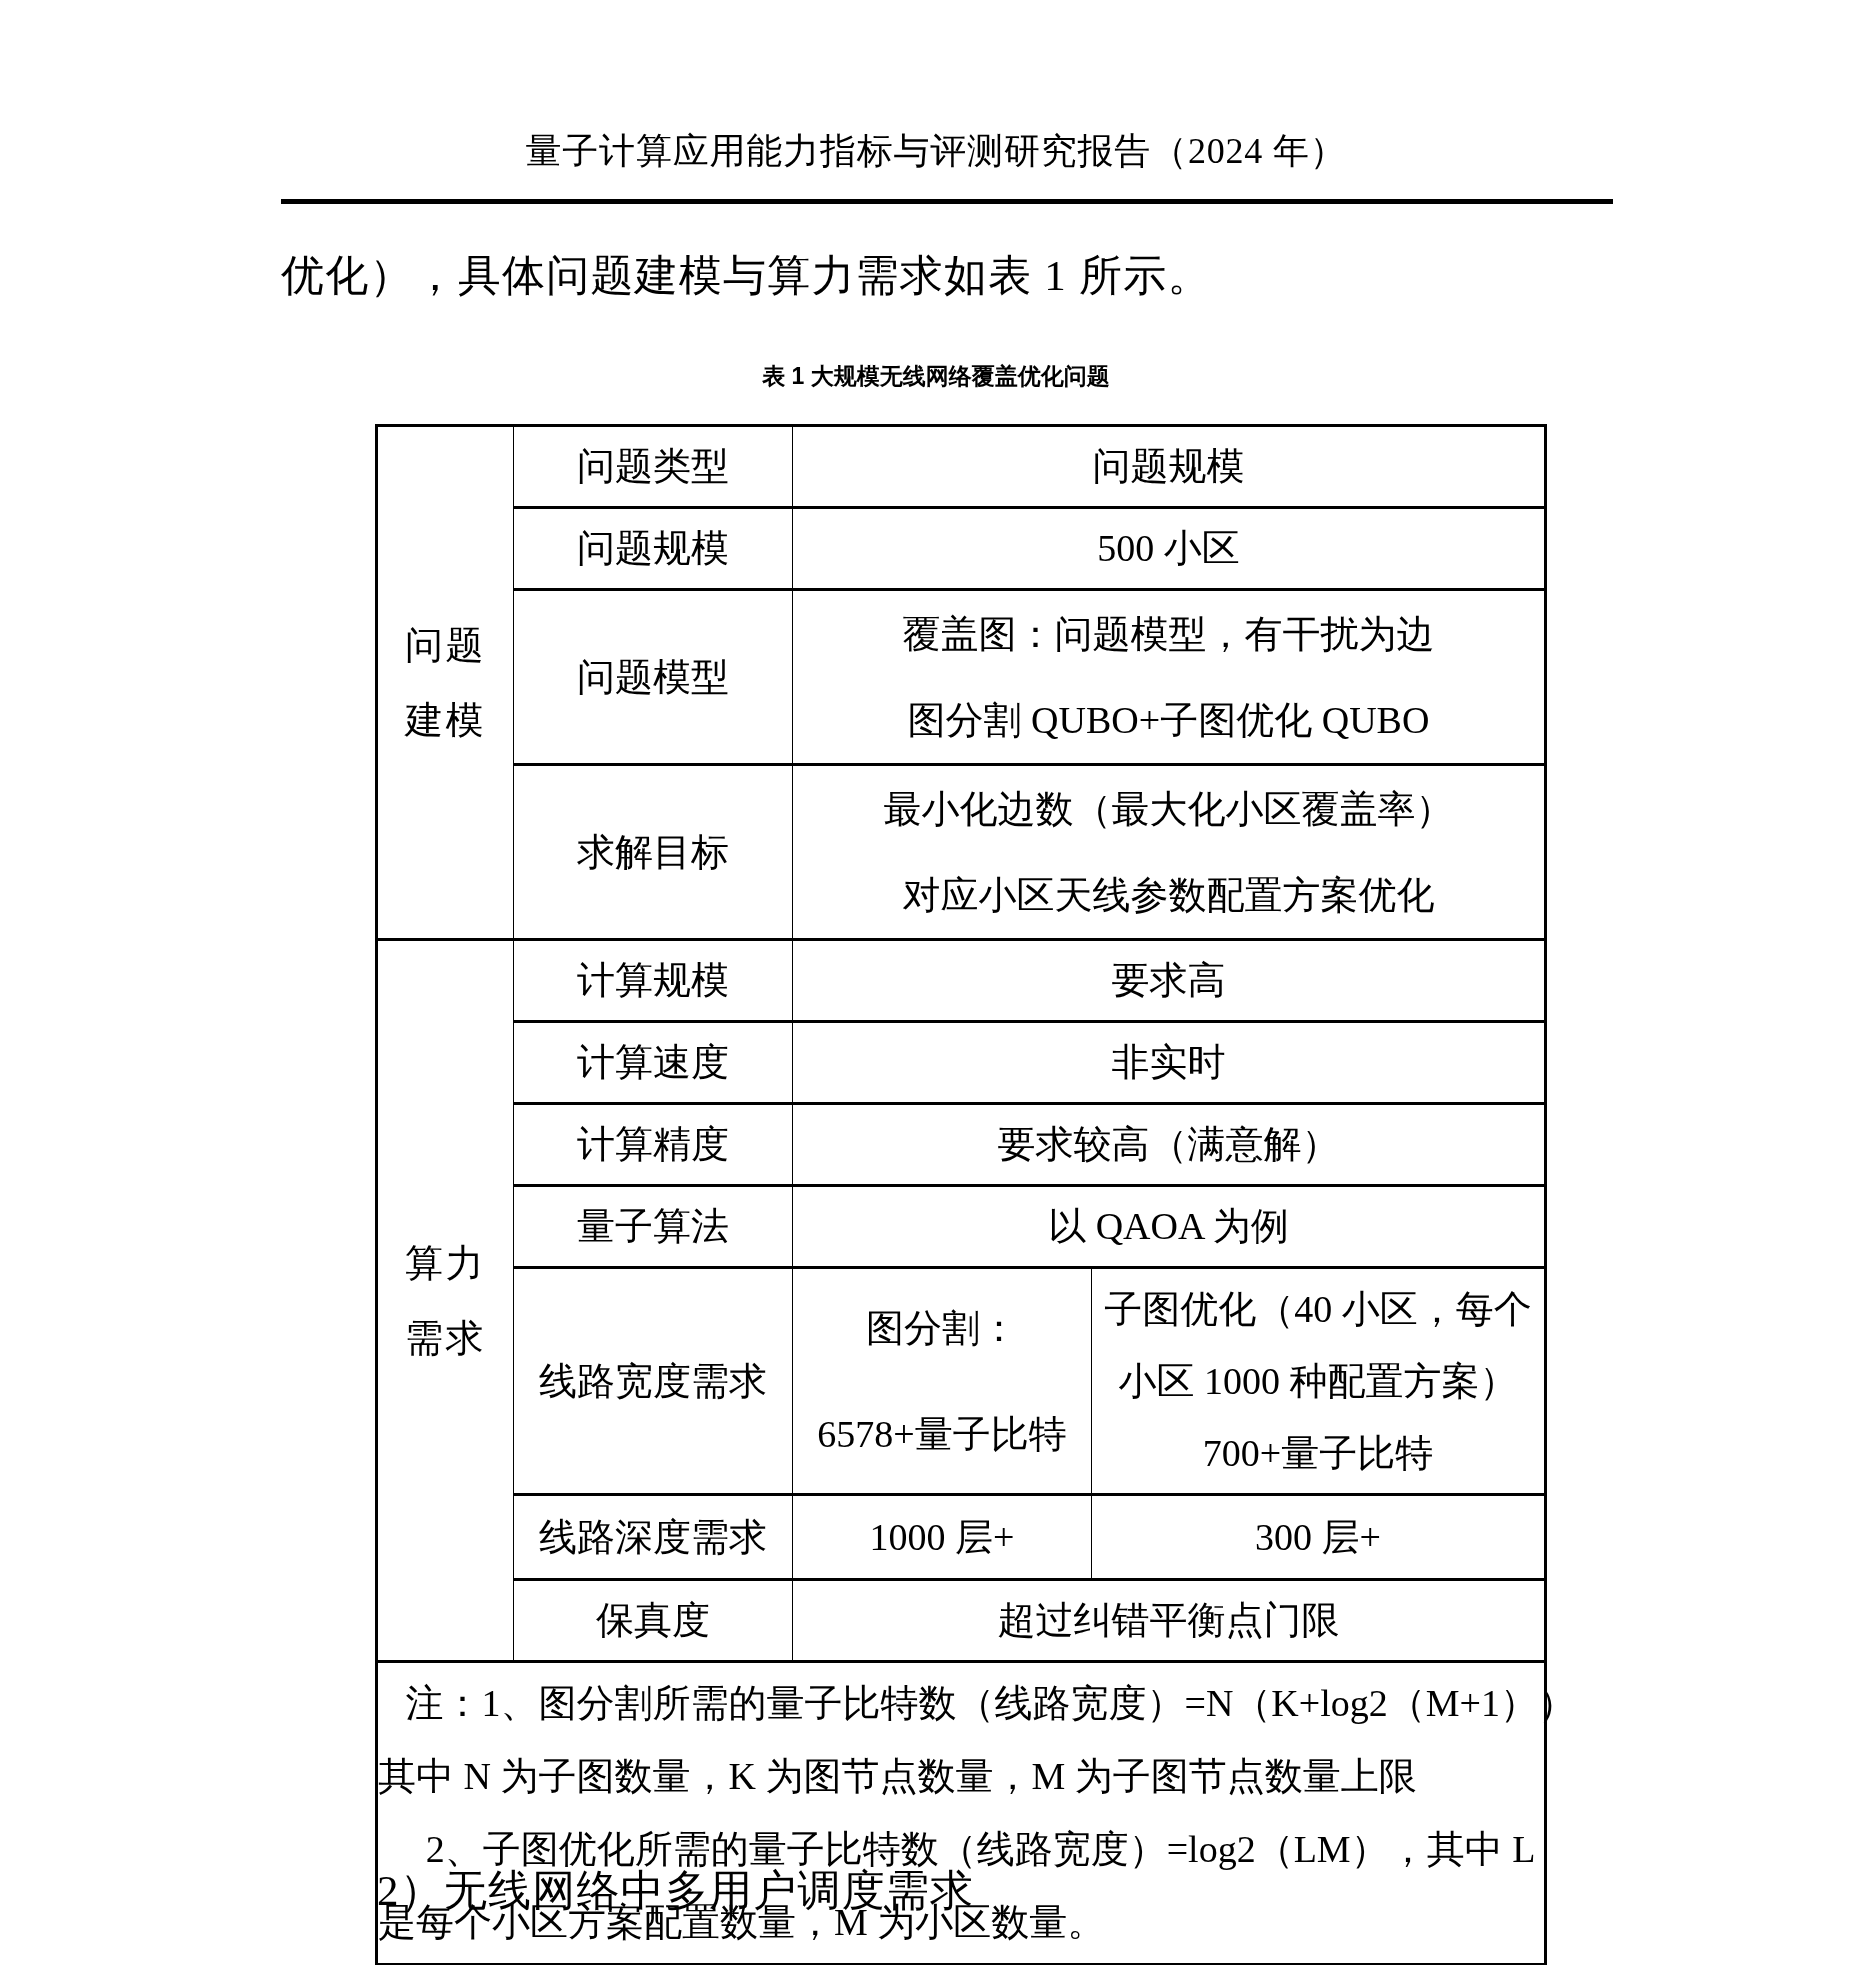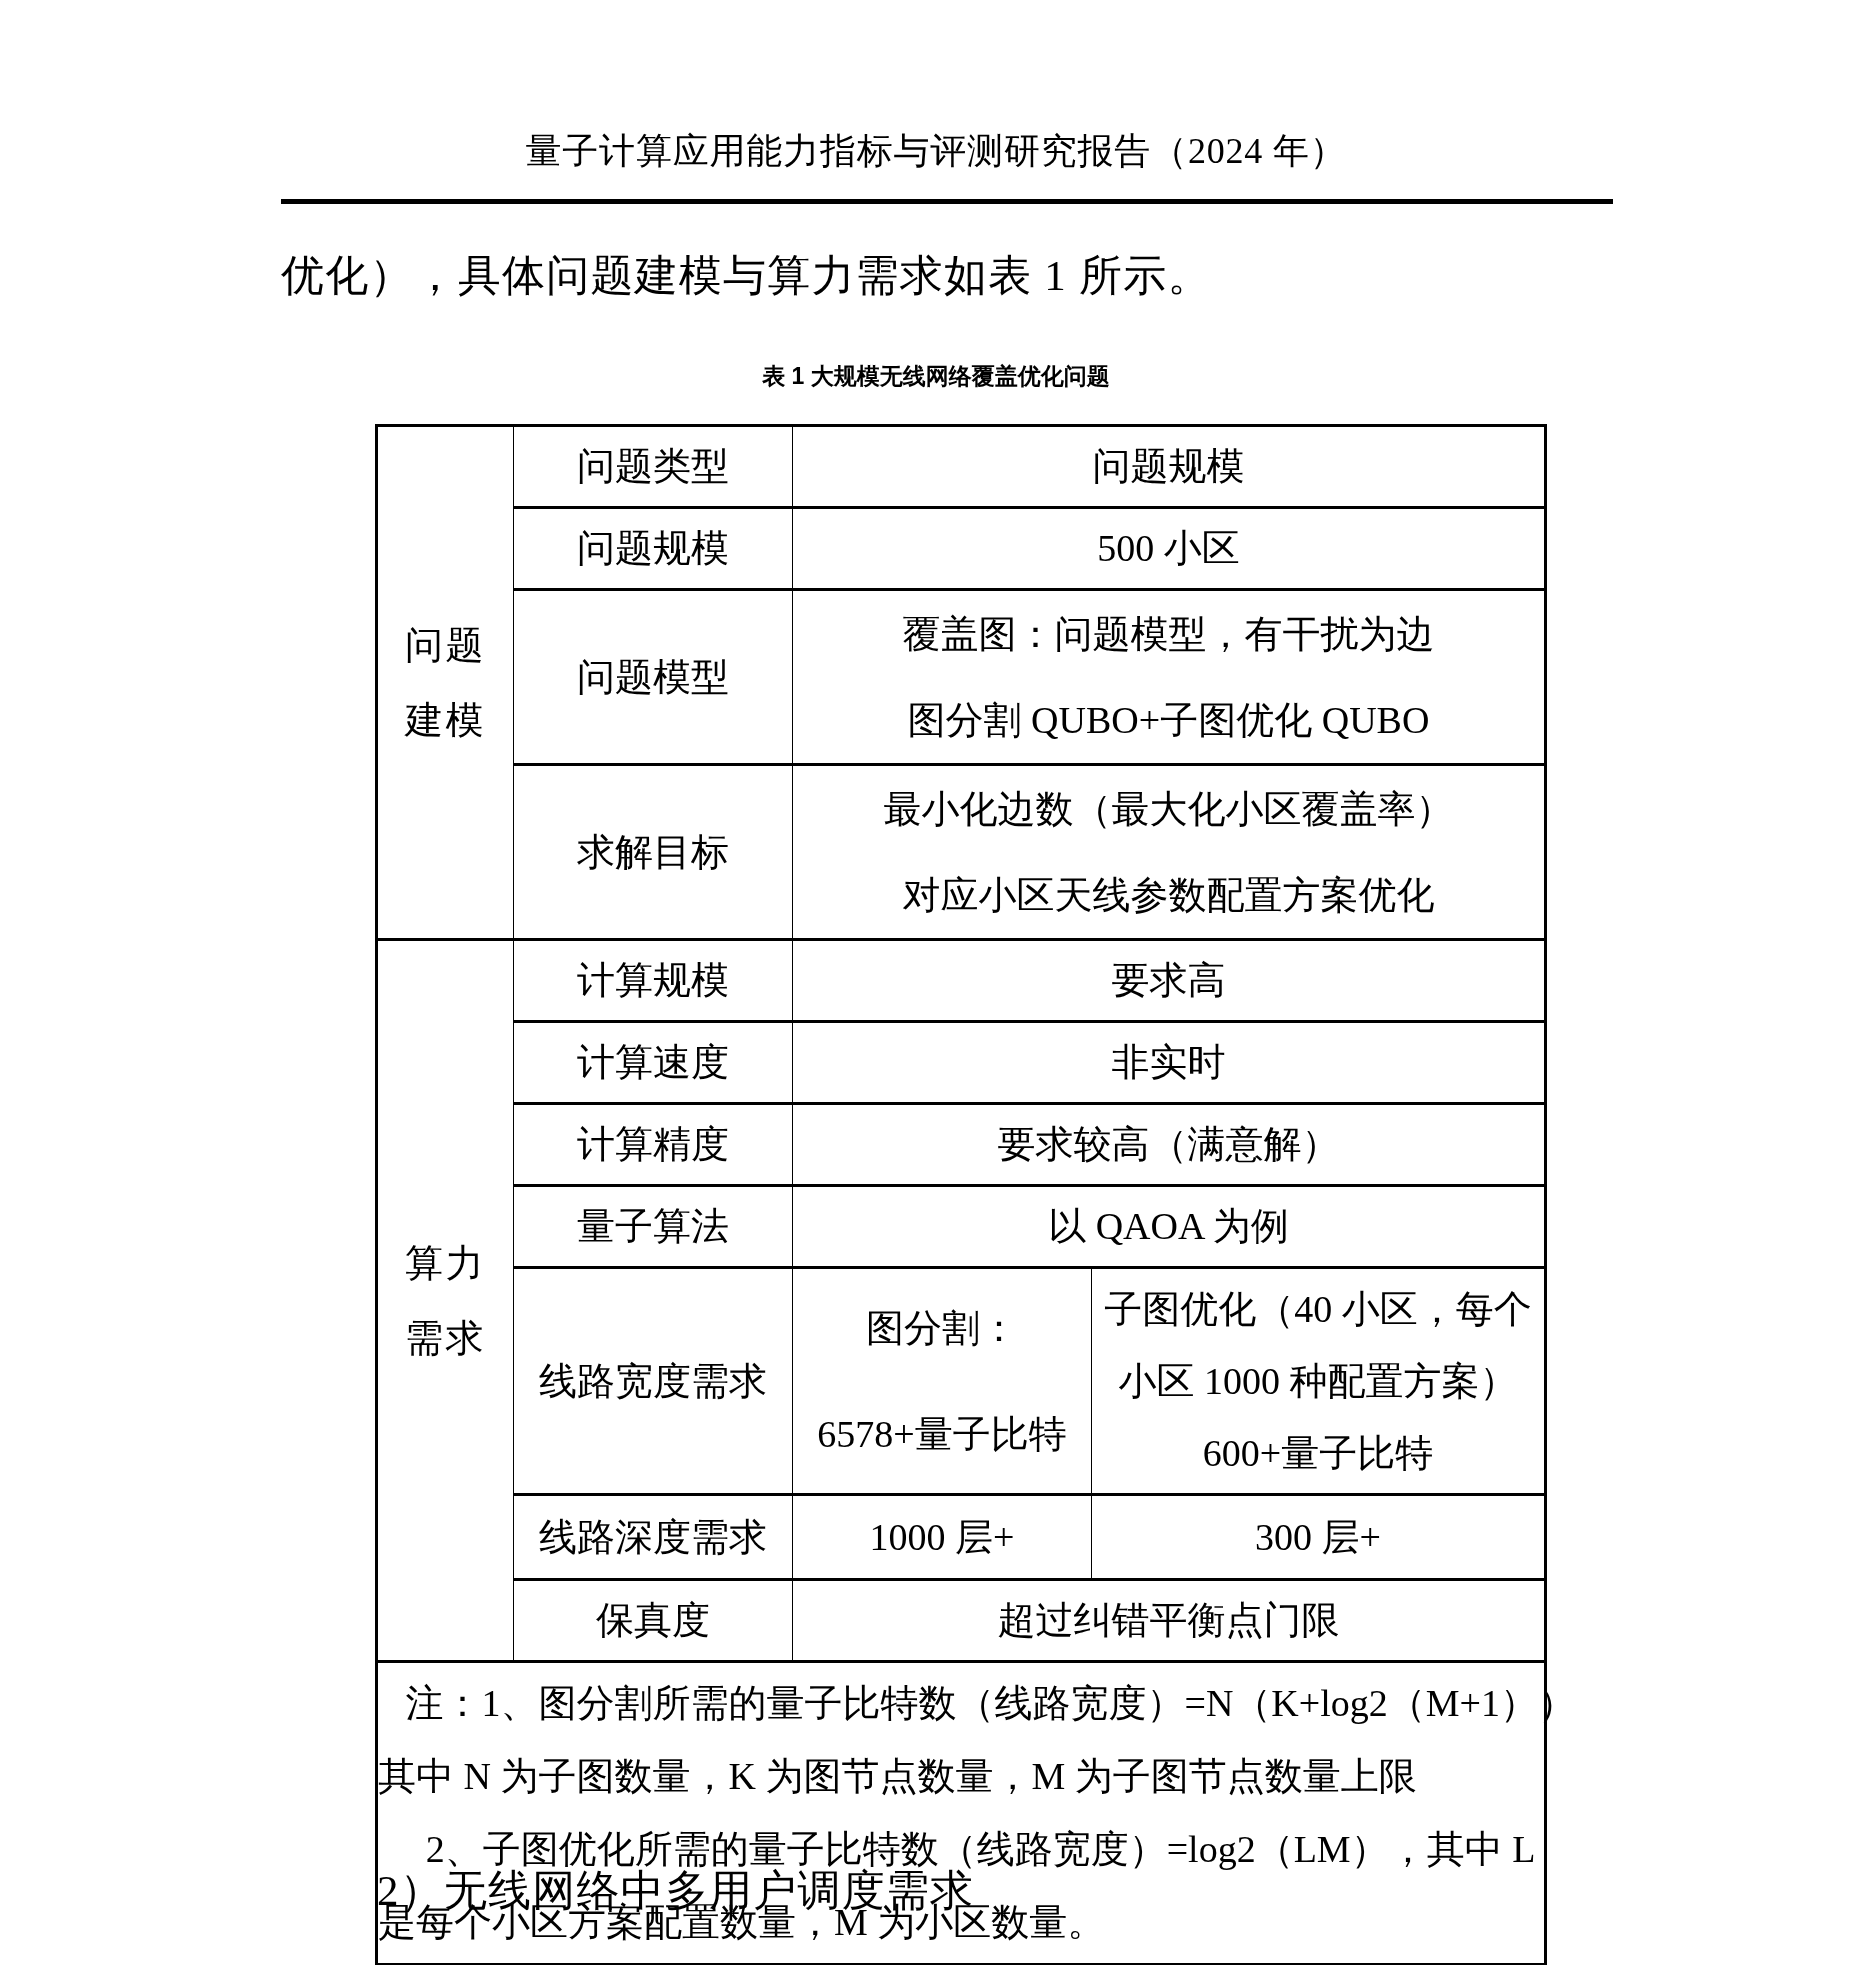--- a/index.html
+++ b/index.html
@@ -133,21 +133,21 @@
     <td>
           <div class="vline">线路宽度需求</div>
         </td>
     <td>
       <div class="wl">图分割：</div>
       <div class="wl">6578+量子比特</div>
     </td>
     <td>
       <div class="wr">子图优化（40 小区，每个</div>
       <div class="wr">小区 1000 种配置方案）</div>
-      <div class="wr">600+量子比特</div>
+      <div class="wr">700+量子比特</div>
     </td>
   </tr>
   <tr style="height:85px">
     <td>
           <div class="vline">线路深度需求</div>
         </td>
     <td>
           <div class="vline">1000 层+</div>
         </td>
     <td>

